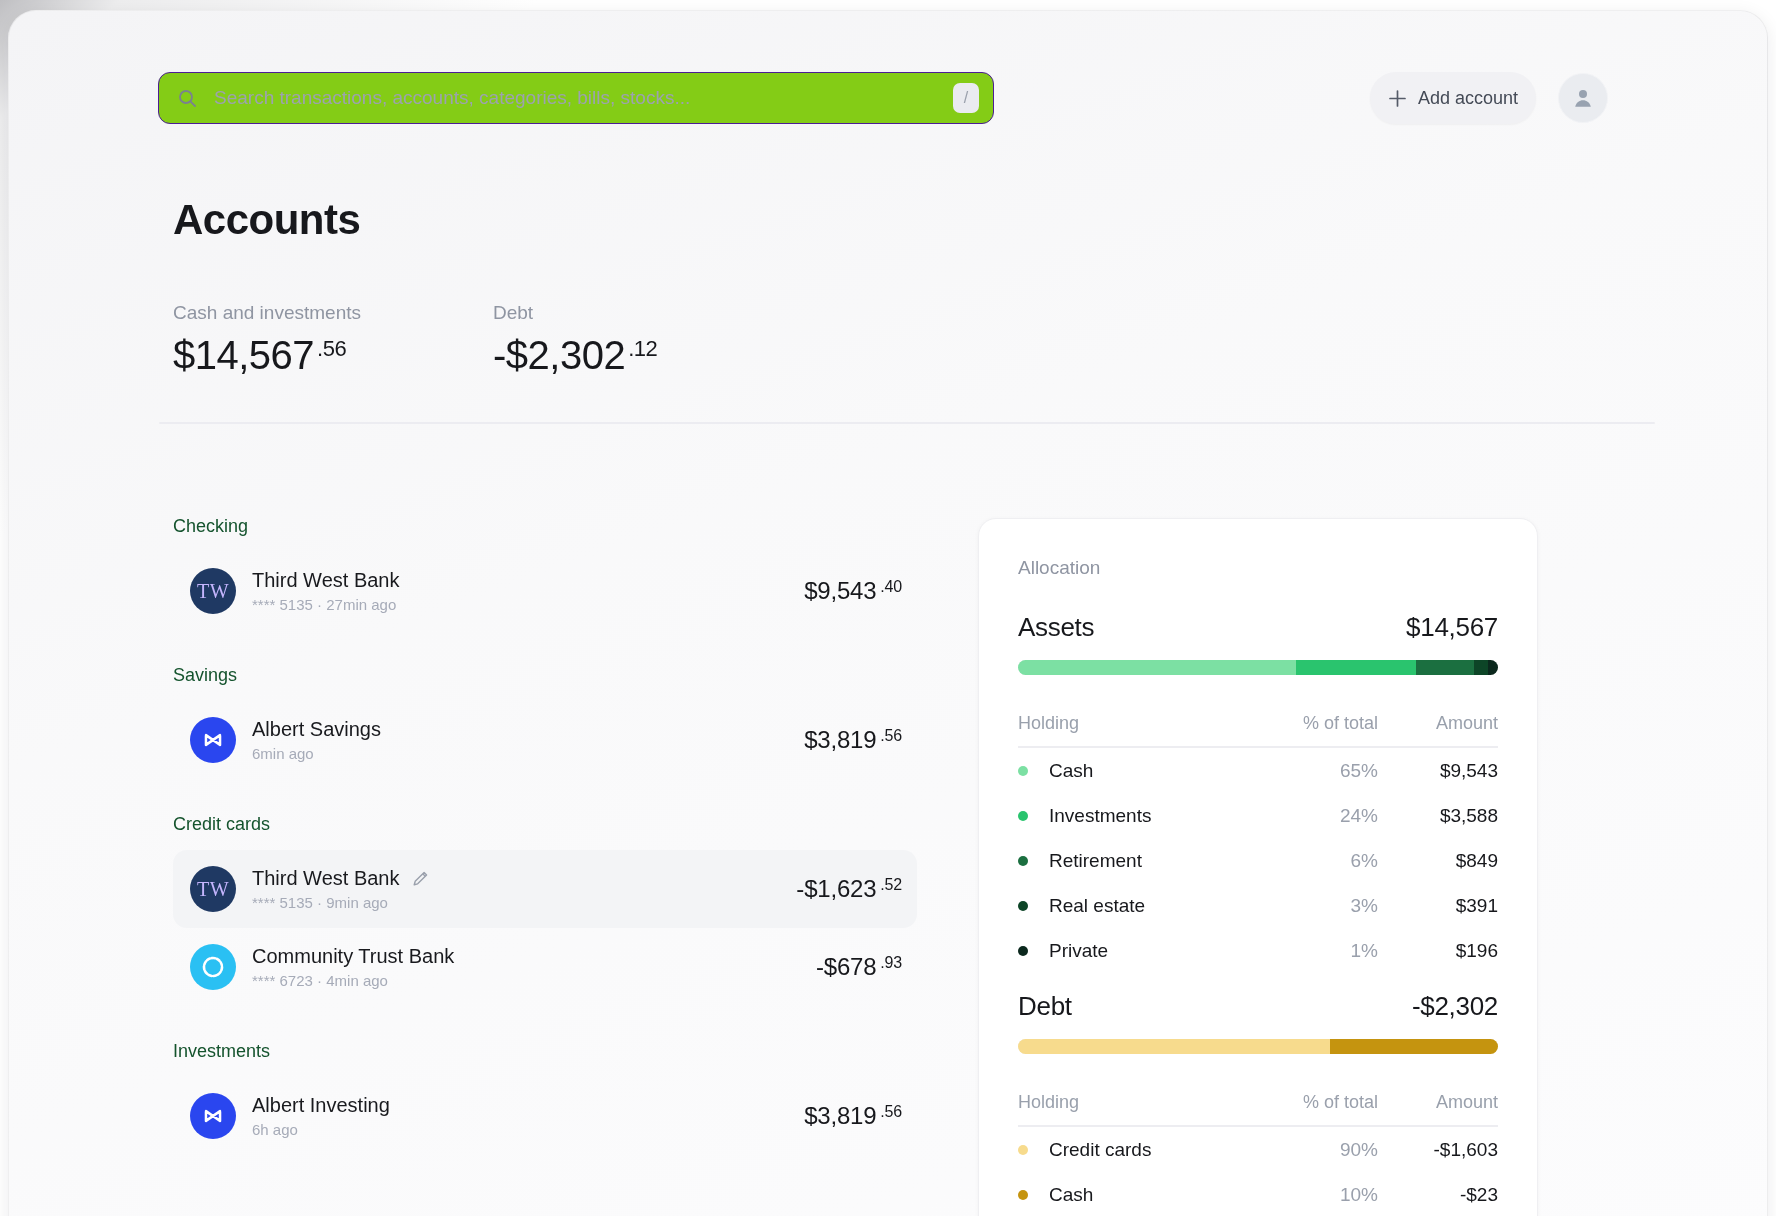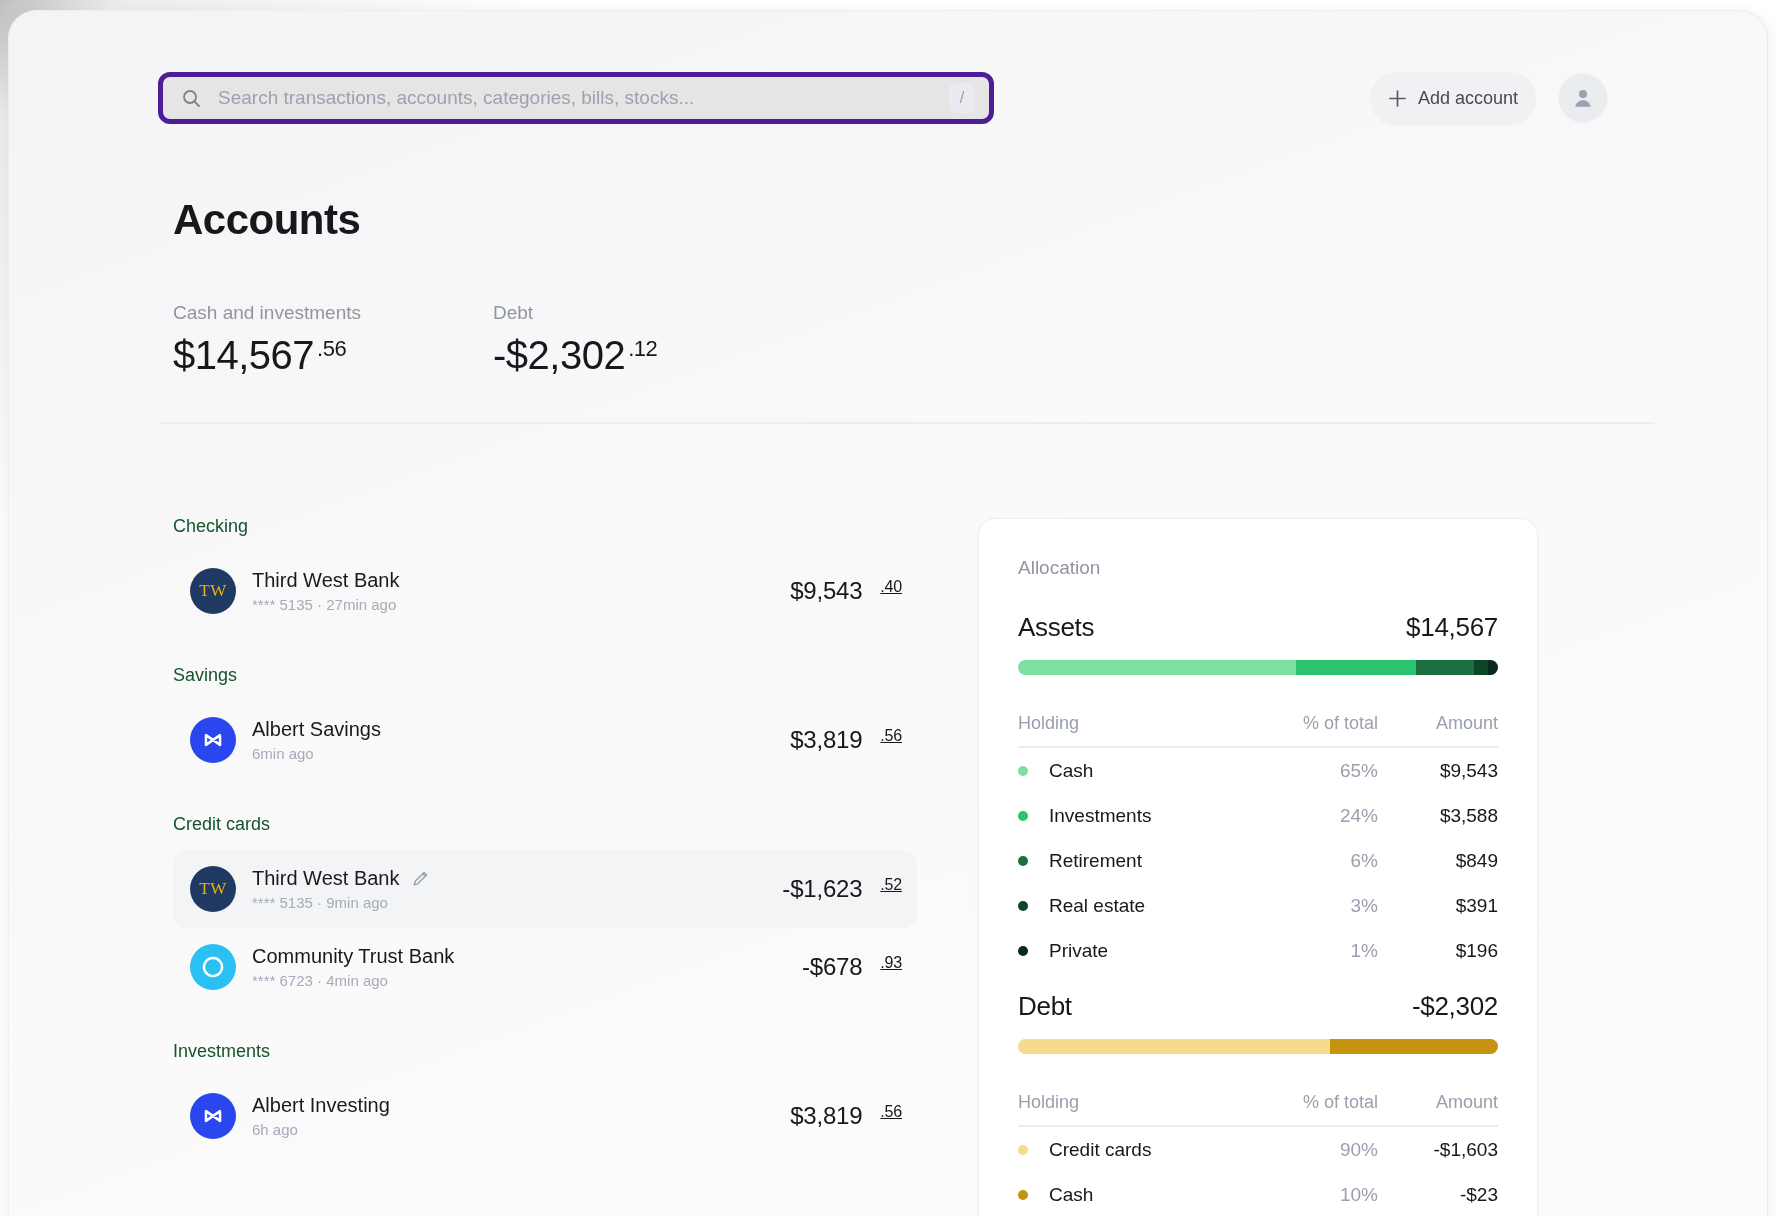--- a/index.html
+++ b/index.html
@@ -6,21 +6,21 @@
   html,body { width:1776px; height:1216px; overflow:hidden;
     font-family:"Liberation Sans", sans-serif;
     background:linear-gradient(135deg,#bfbfc2 0%,#ededee 4%,#ffffff 18%); }
   .app-card { position:absolute; left:8px; top:10px; width:1760px; height:1260px;
     border-radius:28px; border:1px solid rgba(0,0,0,0.05);
     background:linear-gradient(160deg,#f4f4f6 0%,#f9f9fa 40%,#fcfcfd 100%);
     box-shadow:0 4px 18px rgba(30,30,40,0.08); }
 
   
   .search-bar { position:absolute; left:158px; top:72px; width:836px; height:52px;
-    background:#e5e5e5; border:5px solid #4c1d95; border-radius:12px;
+    background:#84cc16; border:1px solid #4c1d95; border-radius:12px;
     display:flex; align-items:center; padding:0 14px 0 18px; }
   .search-bar svg { flex:0 0 auto; }
   .search-input { flex:1; border:none; outline:none; background:transparent;
     font-family:"Liberation Sans",sans-serif; font-size:19px; color:#3c414d;
     margin-left:16px; }
   .search-input::placeholder { color:#9ca2af; }
   .slash-hint { flex:0 0 auto; min-width:26px; height:30px; padding:0 8px;
     background:#eaebf0; border-radius:7px; color:#9aa0ac; font-size:16px;
     display:flex; align-items:center; justify-content:center; }
   .add-btn { position:absolute; left:1370px; top:72px; width:166px; height:52px;
@@ -47,31 +47,31 @@
   
   .acc-col { position:absolute; left:173px; top:515px; width:744px; }
   .sec-label { font-size:18px; line-height:23px; color:#14532d; margin-bottom:14px; }
   .sec-label + .acc-row ~ .sec-label { margin-top:34px; } 
   .sec-gap { margin-top:34px; }
   .acc-row { height:78px; border-radius:14px; display:flex; align-items:center;
     padding:0 15px 0 17px; cursor:pointer; }
   .acc-row.hl { background:#f3f4f6; }
   .badge { width:46px; height:46px; border-radius:50%; flex:0 0 auto;
     display:flex; align-items:center; justify-content:center; }
-  .badge.tw { background:#1f3963; color:#eab308; font-family:"Liberation Serif",serif;
-    font-size:17px; letter-spacing:0.5px; }
+  .badge.tw { background:#1f3963; color:#c4b5fd; font-family:"Liberation Serif",serif;
+    font-size:20px; letter-spacing:0.5px; }
   .badge.albert { background:#2a46ef; }
   .badge.ctb { background:#2ac0f3; }
   .acc-info { margin-left:16px; }
   .name-line { display:flex; align-items:center; gap:12px; }
   .acc-name { font-size:20px; font-weight:500; color:#191a1e; }
   .acc-sub { font-size:15px; color:#a6abb8; margin-top:4px; }
   .acc-amount { margin-left:auto; font-size:24px; font-weight:500; color:#17181c;
     letter-spacing:-0.2px; }
-  .acc-amount .cents { font-size:16px; position:relative; top:-7px; margin-left:18px;text-decoration:underline; }
+  .acc-amount .cents { font-size:16px; position:relative; top:-7px; margin-left:4px; }
 
   
   .alloc-card { position:absolute; left:978px; top:518px; width:560px; height:790px;
     background:#ffffff; border:1px solid #efeff2; border-radius:18px;
     box-shadow:0 1px 5px rgba(20,20,30,0.04); padding:38px 39px 0 39px; }
   .alloc-title { font-size:19px; color:#8f95a2; }
   .grp-head { display:flex; align-items:baseline; justify-content:space-between;
     margin-top:33px; }
   .grp-head.debt { margin-top:18px; }
   .grp-label { font-size:26px; font-weight:500; color:#17181c; letter-spacing:-0.3px; }

